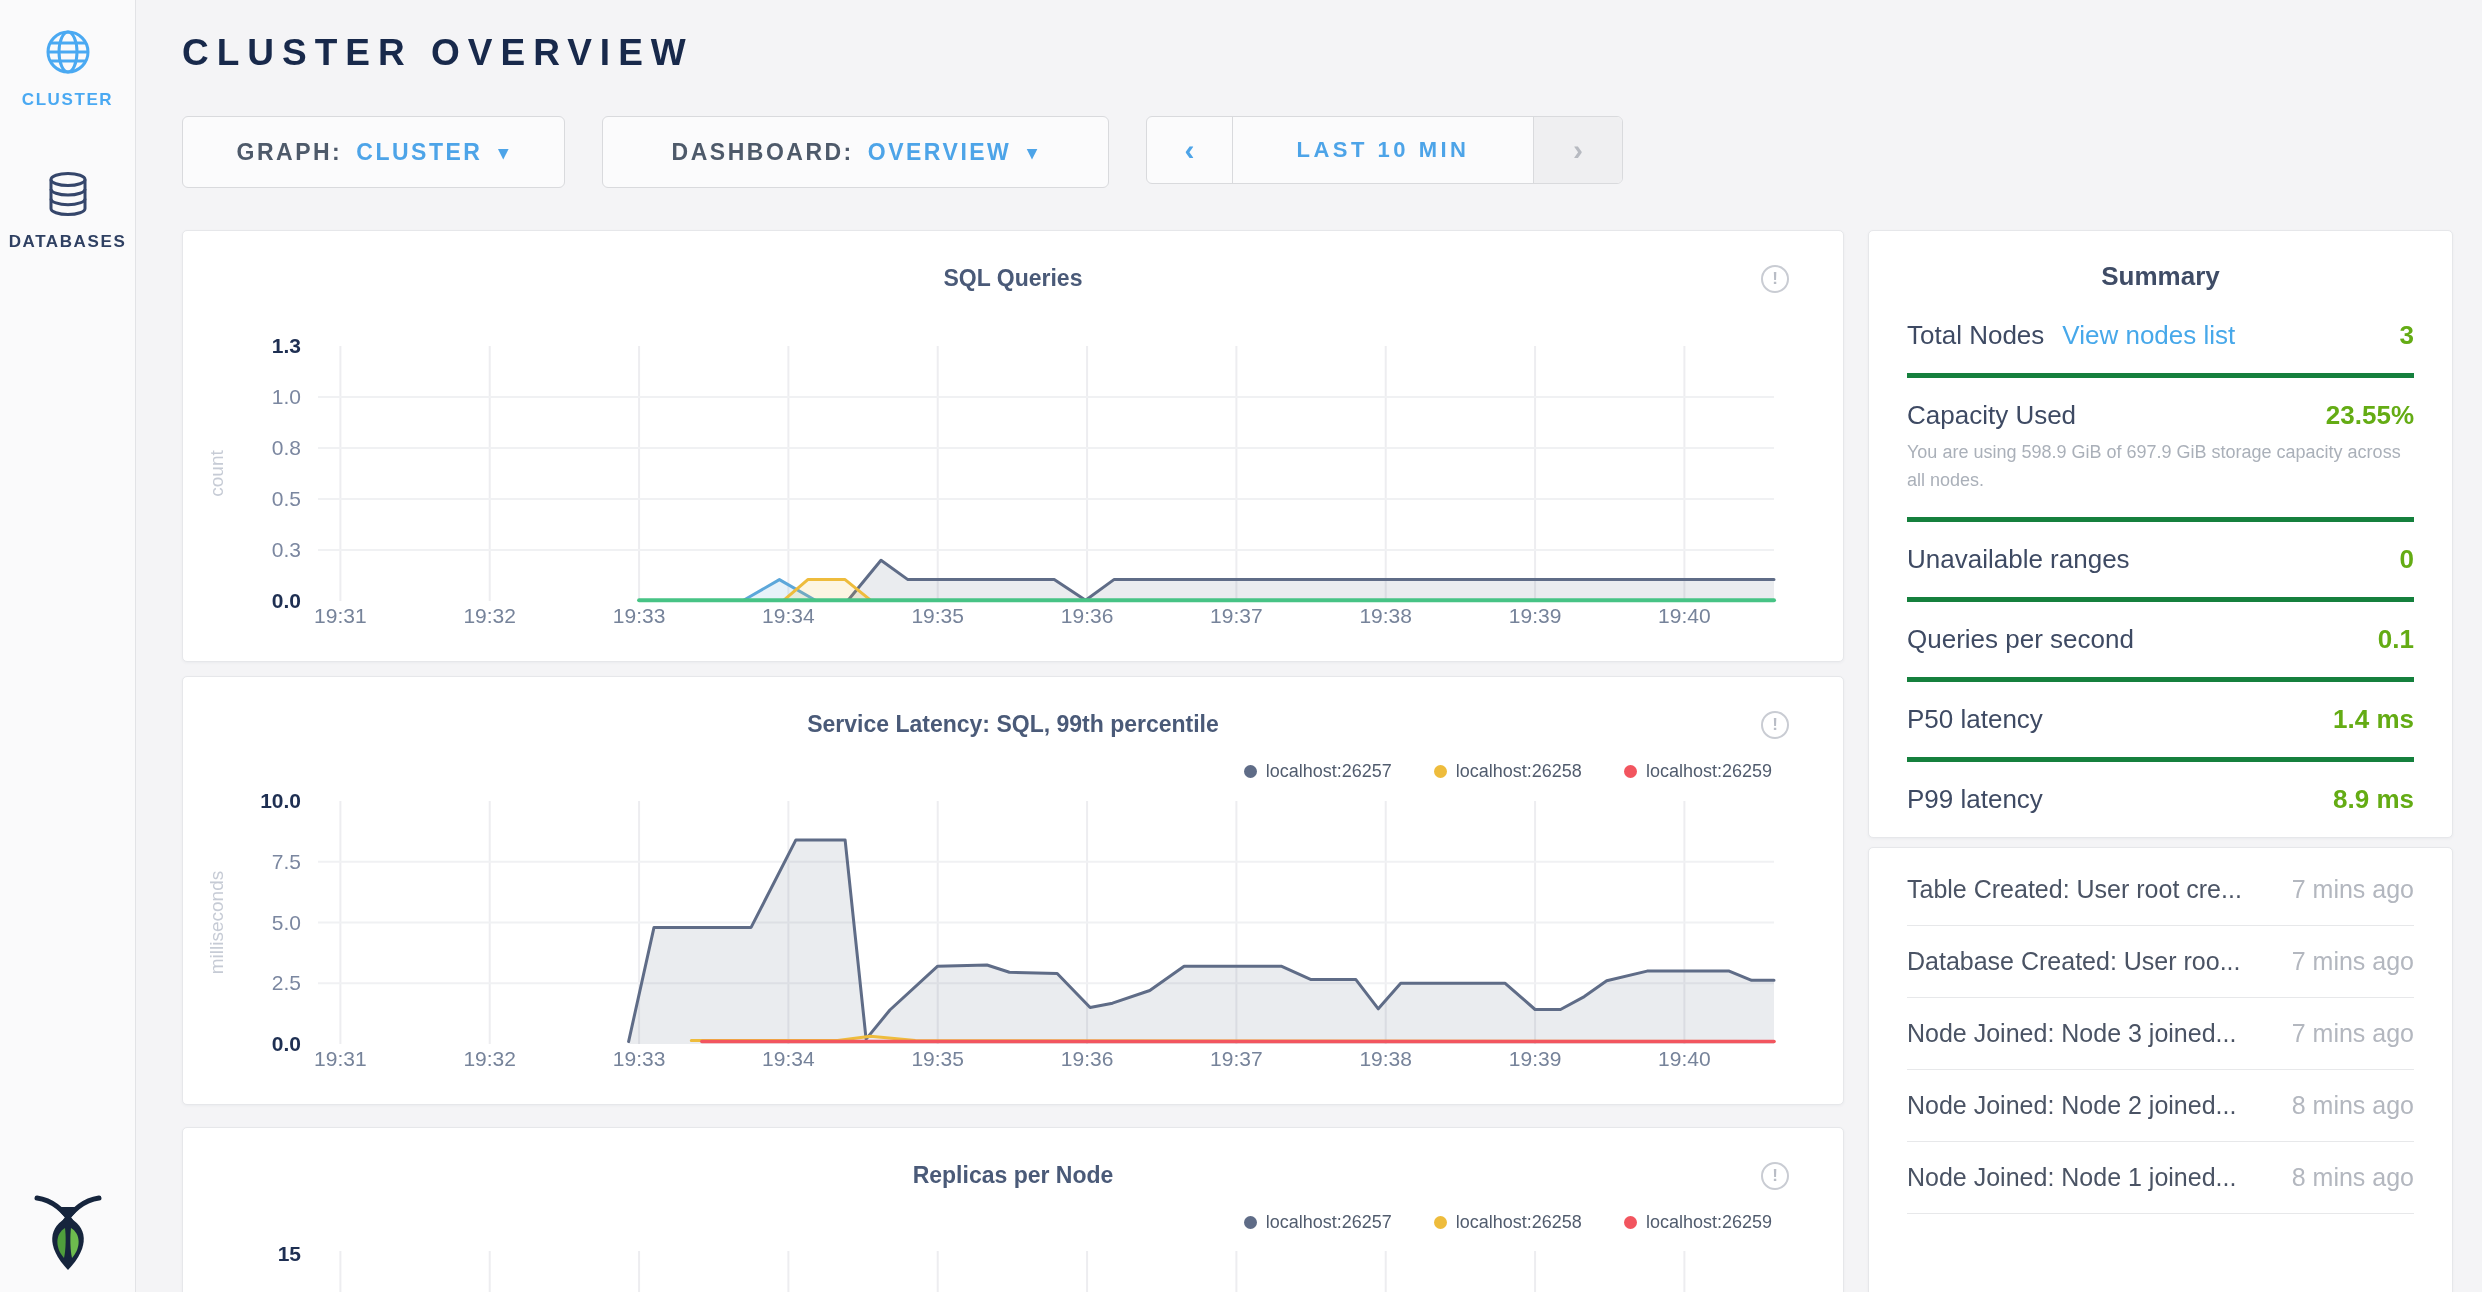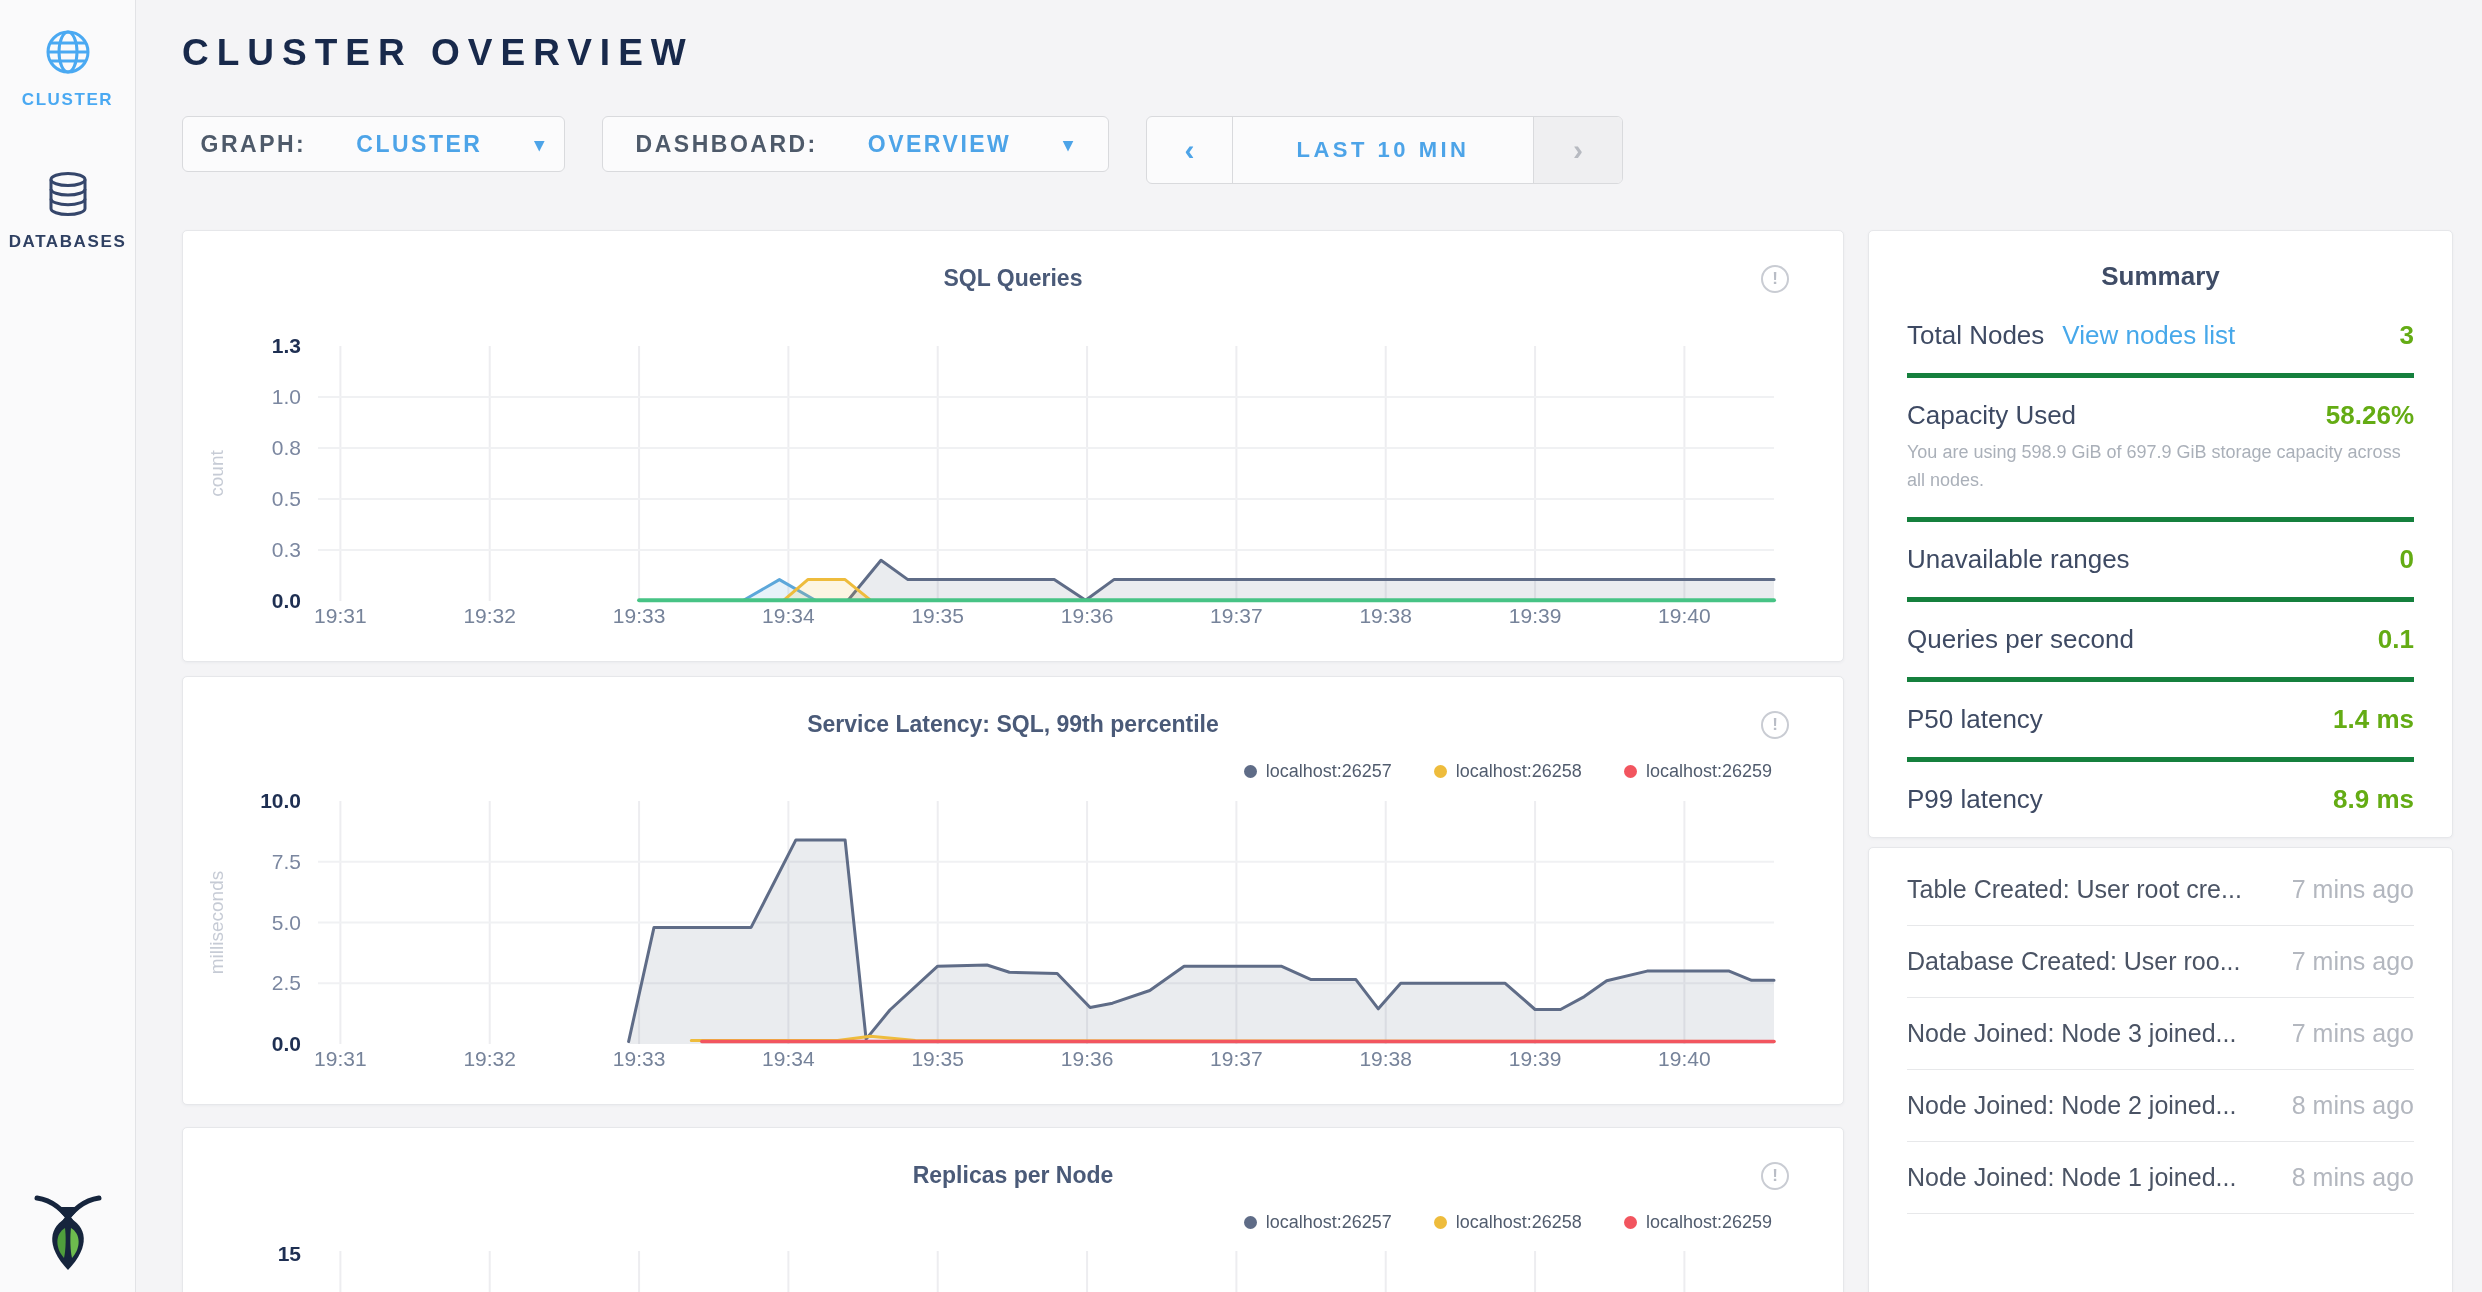--- a/index.html
+++ b/index.html
@@ -26,23 +26,23 @@
   .logo-wrap { position:absolute; left:0; bottom:14px; width:136px; text-align:center; }
   
   .main { position:absolute; left:136px; top:0; width:2346px; height:1292px; }
   .page-title {
     position:absolute; left:46px; top:32px;
     font-size:37px; font-weight:700; letter-spacing:8px; color:#18294b;
   }
   
   .controls { position:absolute; left:46px; top:116px; height:68px; display:flex; }
   .dropdown {
-    height:56px; background:#fbfbfc; border:1px solid #d9dadd; border-radius:6px;
+    height:72px; background:#fbfbfc; border:1px solid #d9dadd; border-radius:6px;
     display:flex; align-items:center; justify-content:center; cursor:pointer;
-    font-size:23px; letter-spacing:2.5px; font-weight:600;gap:36px;
+    font-size:23px; letter-spacing:2.5px; font-weight:600;
   }
   .dropdown.graph { width:383px; margin-right:37px; }
   .dropdown.dash  { width:507px; margin-right:37px; }
   .dd-label { color:#4e5a6a; margin-right:14px; }
   .dd-value { color:#4da4e8; }
   .dd-caret { color:#4da4e8; font-size:19px; margin-left:16px; }
   .timerange {
     width:477px; height:68px; background:#fbfbfc; border:1px solid #d9dadd;
     border-radius:6px; display:flex; overflow:hidden;
   }
@@ -291,21 +291,21 @@
         <div class="sum-row">
           <div class="sum-line">
             <span class="sum-label">Total Nodes</span>
             <a class="sum-link">View nodes list</a>
             <span class="sum-value">3</span>
           </div>
         </div>
         <div class="sum-row">
           <div class="sum-line">
             <span class="sum-label">Capacity Used</span>
-            <span class="sum-value">58.26%</span>
+            <span class="sum-value">23.55%</span>
           </div>
           <div class="sum-sub">You are using 598.9 GiB of 697.9 GiB storage capacity across all nodes.</div>
         </div>
         <div class="sum-row">
           <div class="sum-line">
             <span class="sum-label">Unavailable ranges</span>
             <span class="sum-value">0</span>
           </div>
         </div>
         <div class="sum-row">

